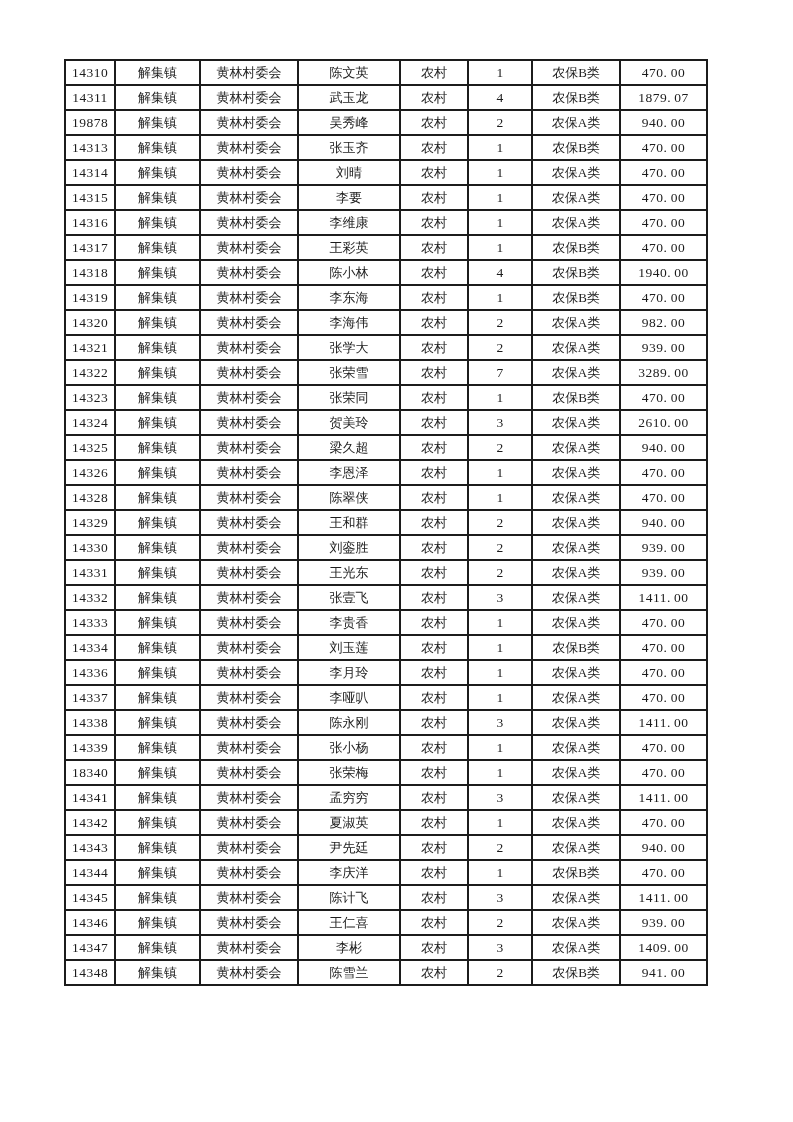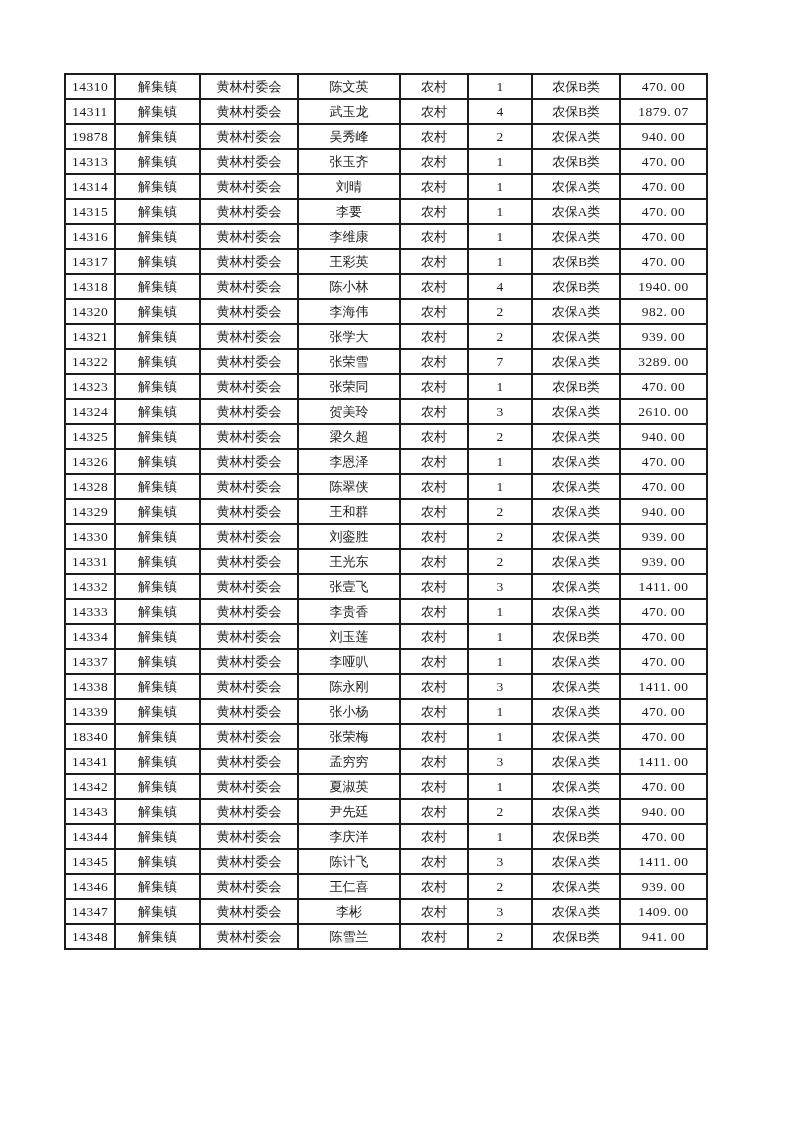--- a/index.html
+++ b/index.html
@@ -15,21 +15,21 @@
     color: var(--ink, #1c1c1c);
     overflow: hidden;
   }
   .sheet {
     position: absolute;
     inset: 0;
   }
   table.roster {
     position: absolute;
     left: 64px;
-    top: 73px;
+    top: 59px;
     border-collapse: separate;
     border-spacing: 0;
     table-layout: fixed;
     width: 642px;
     border: 1px solid var(--line, #1c1c1c);
   }
   table.roster td {
     box-sizing: border-box;
     height: 25px;
     padding: 0 2px;
@@ -147,20 +147,30 @@
           <td class="num">14318</td>
           <td>解集镇</td>
           <td>黄林村委会</td>
           <td>陈小林</td>
           <td>农村</td>
           <td class="num">4</td>
           <td>农保B类</td>
           <td class="num">1940. 00</td>
         </tr>
         <tr>
+          <td class="num">14319</td>
+          <td>解集镇</td>
+          <td>黄林村委会</td>
+          <td>李东海</td>
+          <td>农村</td>
+          <td class="num">1</td>
+          <td>农保B类</td>
+          <td class="num">470. 00</td>
+        </tr>
+        <tr>
           <td class="num">14320</td>
           <td>解集镇</td>
           <td>黄林村委会</td>
           <td>李海伟</td>
           <td>农村</td>
           <td class="num">2</td>
           <td>农保A类</td>
           <td class="num">982. 00</td>
         </tr>
         <tr>
@@ -284,20 +294,30 @@
           <td class="num">470. 00</td>
         </tr>
         <tr>
           <td class="num">14334</td>
           <td>解集镇</td>
           <td>黄林村委会</td>
           <td>刘玉莲</td>
           <td>农村</td>
           <td class="num">1</td>
           <td>农保B类</td>
+          <td class="num">470. 00</td>
+        </tr>
+        <tr>
+          <td class="num">14336</td>
+          <td>解集镇</td>
+          <td>黄林村委会</td>
+          <td>李月玲</td>
+          <td>农村</td>
+          <td class="num">1</td>
+          <td>农保A类</td>
           <td class="num">470. 00</td>
         </tr>
         <tr>
           <td class="num">14337</td>
           <td>解集镇</td>
           <td>黄林村委会</td>
           <td>李哑叭</td>
           <td>农村</td>
           <td class="num">1</td>
           <td>农保A类</td>

